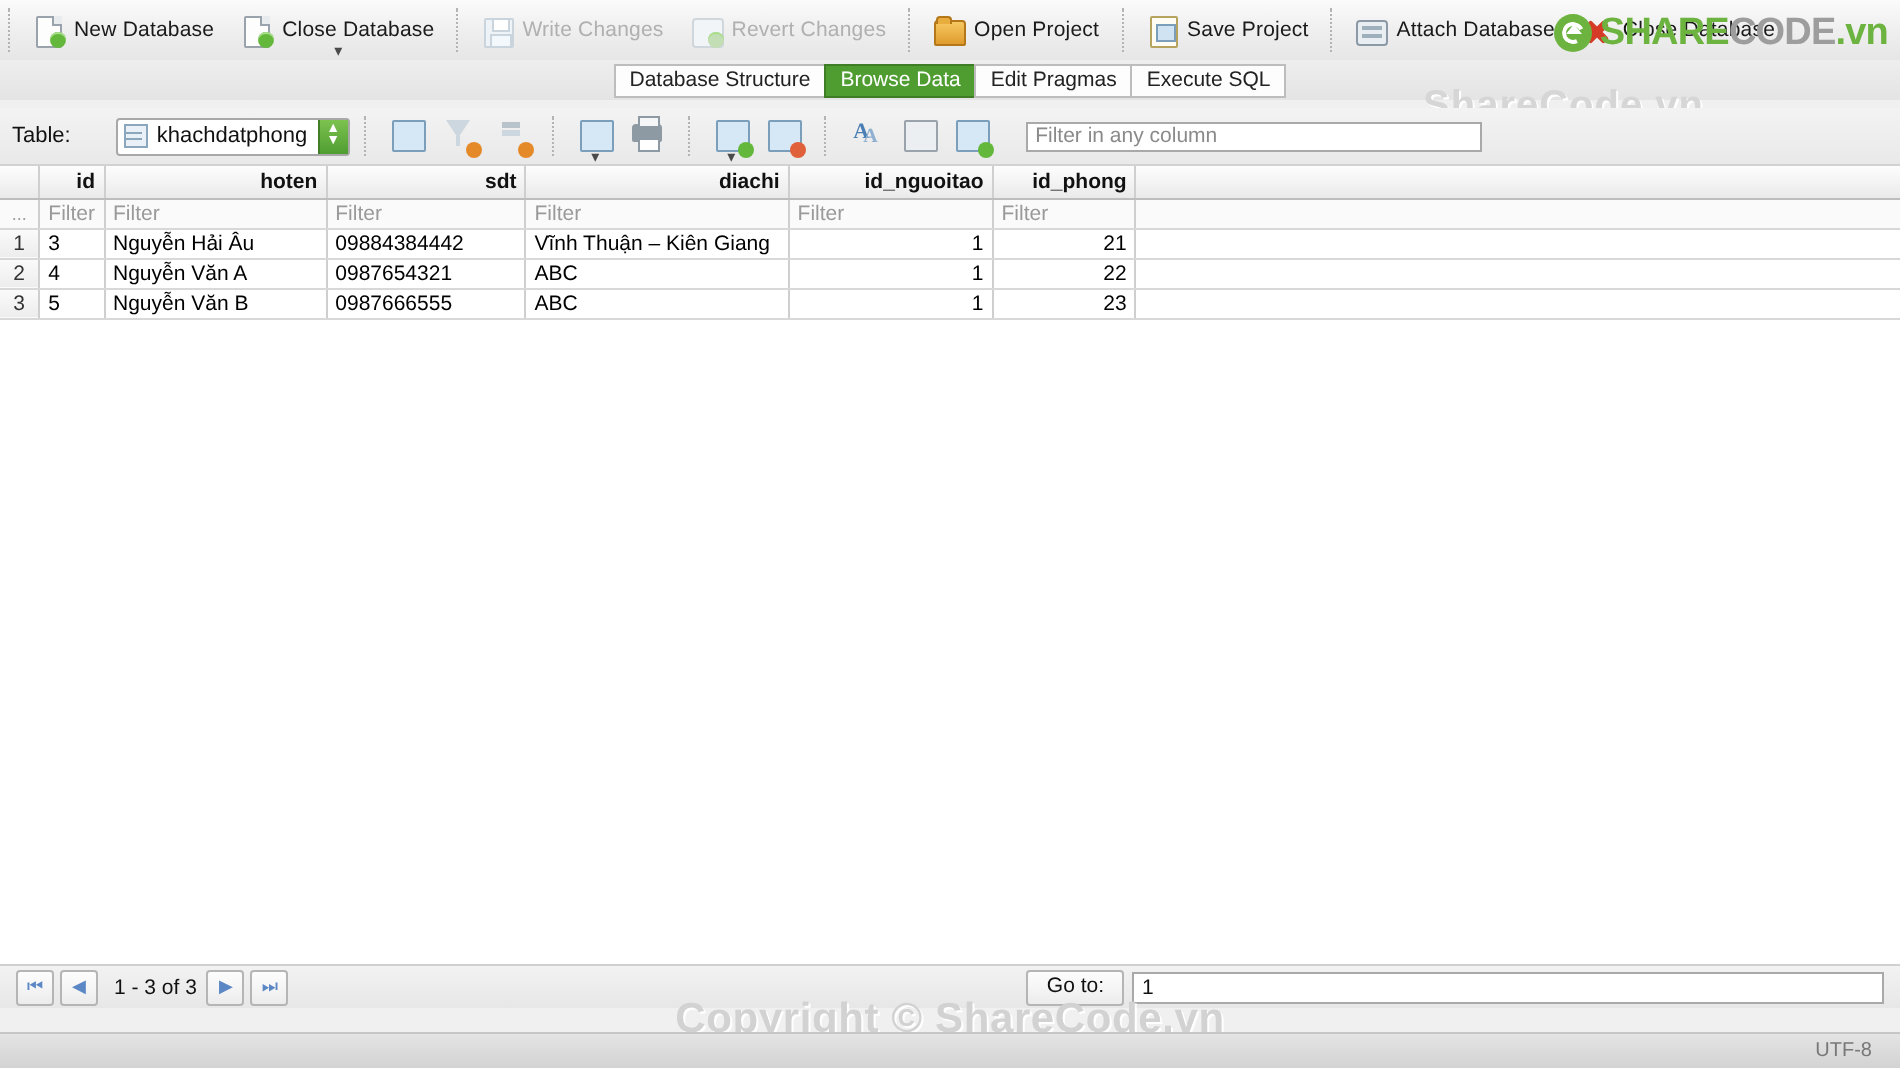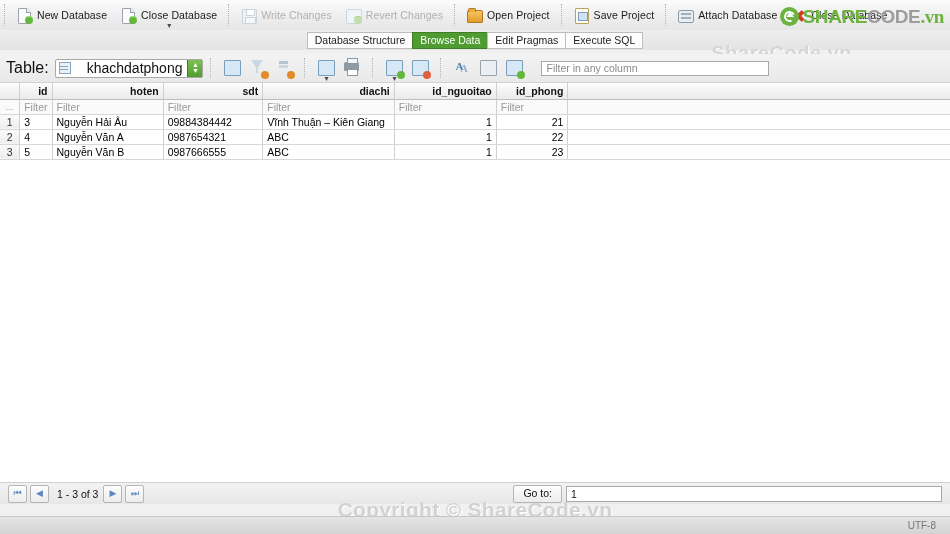--- a/index.html
+++ b/index.html
@@ -83,21 +83,21 @@
     transform: rotate(20deg); box-sizing:border-box;
   }
   .brand-mark:after {
     content:""; position:absolute; left:6px; top:5px; width:0; height:0;
     border-left:4px solid transparent; border-right:4px solid transparent;
     border-bottom:5px solid #ffffff;
   }
   .brand-txt { font-size: 19px; font-weight: bold; letter-spacing: -.4px; line-height: 19px; }
   .brand-txt .p1 { color: #6cb33f; }
   .brand-txt .p2 { color: #9d9d9d; }
-  .brand-txt .p3 { color: #6cb33f; font-family: Liberation Serif, serif; }
+  .brand-txt .p3 { color: #6cb33f; }
 
   
   .tabbar {
     position: absolute; left: 0; top: 30px; width: 950px; height: 20px;
     background: linear-gradient(to bottom,#eeeeee,#e4e4e4);
     display: flex; align-items: center; justify-content: center;
   }
   .tabs { display: flex; }
   .tab {
     height: 15px; line-height: 15px; padding: 0 7px;
@@ -115,32 +115,32 @@
     text-shadow: 1px 1px 0 #ffffff;
     letter-spacing: .5px; white-space: nowrap; pointer-events: none;
   }
 
   
   .tbl-toolbar {
     position: absolute; left: 0; top: 54px; width: 950px; height: 28px;
     background: linear-gradient(to bottom,#f3f3f3,#e9e9e9);
     display: flex; align-items: center; padding-left: 6px; box-sizing: border-box;
   }
-  .tbl-label { font-size: 16px; color: #111; margin-right: 6px; }
+  .tbl-label { font-size: 11px; color: #111; margin-right: 23px; }
   .tbl-select {
     display: flex; align-items: center; height: 17px;
     background: #ffffff; border: 1px solid #a8a8a8; border-radius: 2px;
     padding-left: 3px; min-width: 92px;
   }
   .tbl-select .tico {
     width: 10px; height: 10px; background: #e9f0f7; border: 1px solid #8ba7bd;
     margin-right: 4px; flex: none; position: relative;
   }
   .tbl-select .tico:after { content:""; position:absolute; left:0; top:3px; width:8px; height:1px; background:#8ba7bd; box-shadow:0 3px 0 #8ba7bd;}
-  .tbl-select .tname { font-size: 14px; color: #111; padding-right: 5px; margin-left: 12px; }
+  .tbl-select .tname { font-size: 11px; color: #111; padding-right: 5px; }
   .tbl-select .spin {
     width: 14px; height: 17px; margin-left: auto;
     background: linear-gradient(#7cc24f,#4f9d31);
     border-left: 1px solid #3f7d26;
     display:flex; flex-direction:column; align-items:center; justify-content:center;
     color:#fff; font-size:7px; line-height:6px;
   }
   .mini-sep { width:1px; height:20px; border-left:1px dotted #b4b4b4; margin: 0 7px; }
   .tb2 { width: 26px; height: 24px; position: relative; cursor: default; flex:none; }
   .tb2 .chev { position:absolute; left:50%; transform:translateX(-50%); bottom:-2px; font-size:8px; color:#4a4a4a; line-height:6px;}

